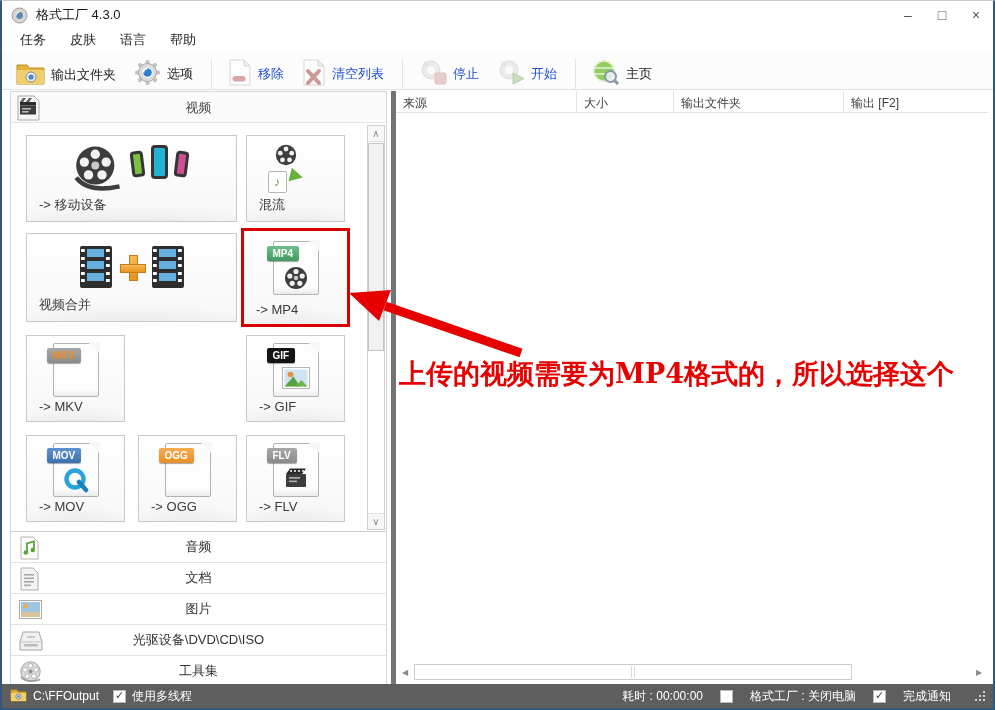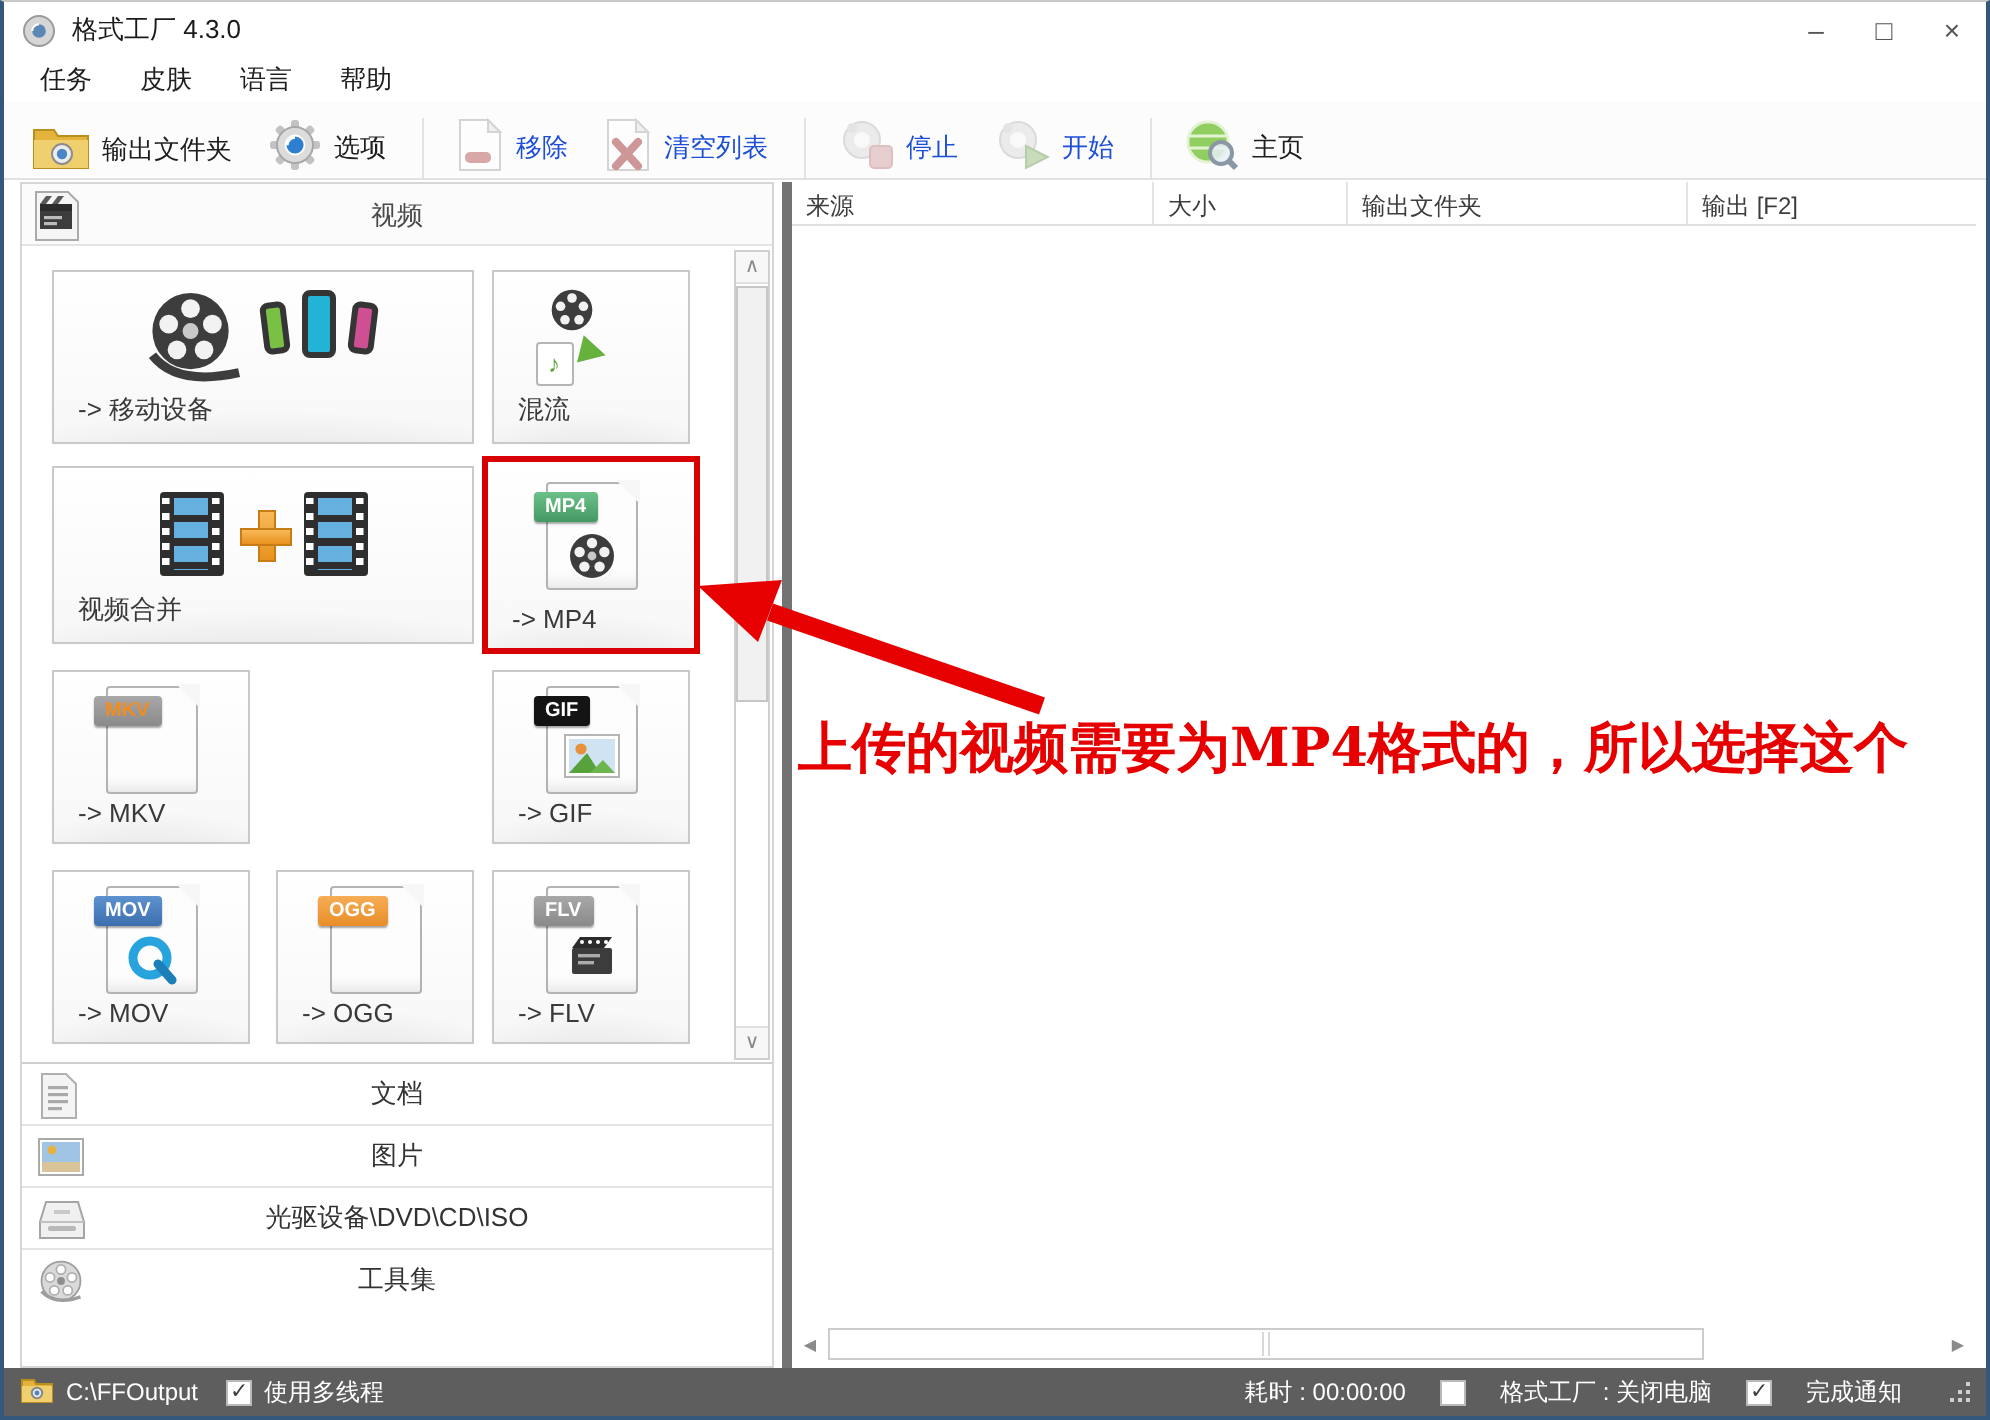--- a/index.html
+++ b/index.html
@@ -395,20 +395,31 @@
       </div>
 
       <div class="vscroll">
         <div class="varrow up">∧</div>
         <div class="vthumb"></div>
         <div class="varrow down">∨</div>
       </div>
     </div>
 
     <div class="cat-tabs">
+      <div class="cattab">
+        <span class="ticon">
+          <svg width="20" height="24" viewBox="0 0 20 24">
+              <path d="M2 1h12l5 5v17H2z" fill="#fdfdfd" stroke="#b5b5b5"></path>
+              <path d="M8 16.5V7.5l7-2v8" stroke="#57a33c" stroke-width="1.8" fill="none"></path>
+              <circle cx="6.8" cy="16.5" r="2.3" fill="#57a33c"></circle>
+              <circle cx="13.8" cy="14" r="2.3" fill="#57a33c"></circle>
+            </svg>
+        </span>
+        <span class="tlabel">音频</span>
+      </div>
       <div class="cattab">
         <span class="ticon">
           <svg width="20" height="24" viewBox="0 0 20 24">
               <path d="M2 1h12l5 5v17H2z" fill="#f4f4f4" stroke="#b0b0b0"></path>
               <rect x="5" y="7" width="10" height="1.6" fill="#a9a9a9"></rect>
               <rect x="5" y="10.5" width="10" height="1.6" fill="#a9a9a9"></rect>
               <rect x="5" y="14" width="10" height="1.6" fill="#a9a9a9"></rect>
               <rect x="5" y="17.5" width="7" height="1.6" fill="#a9a9a9"></rect>
             </svg>
         </span>

